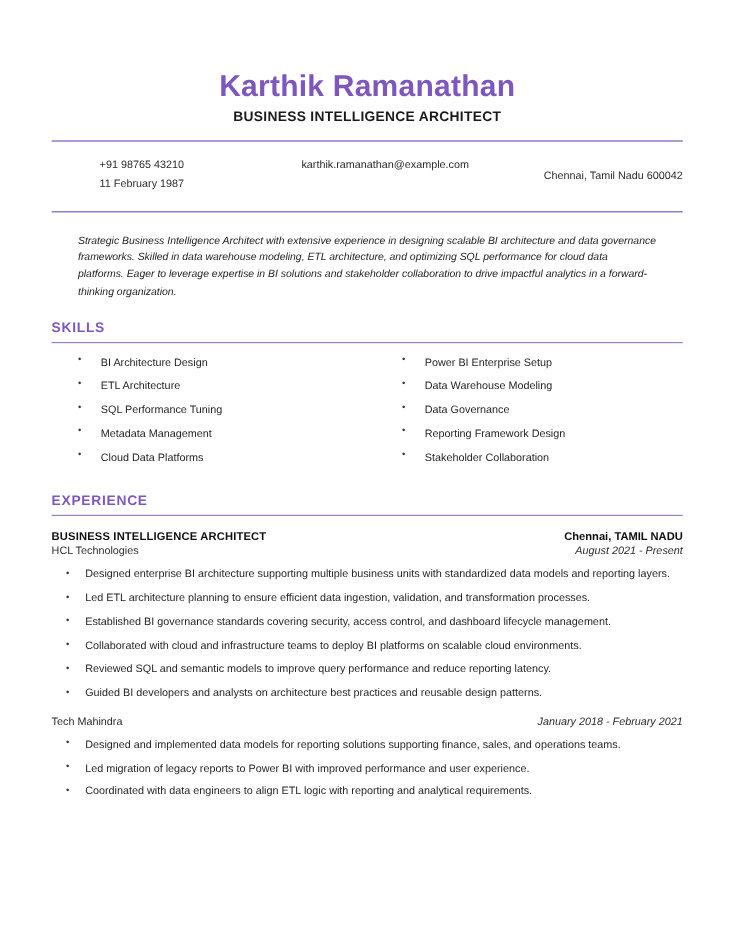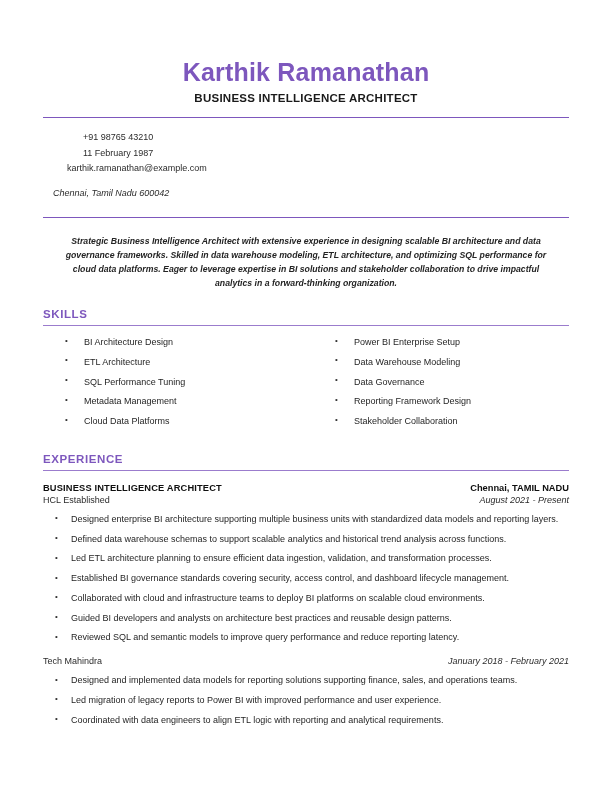--- a/index.html
+++ b/index.html
@@ -50,43 +50,41 @@
     margin: 0;
   }
   .rule-head { margin-top: 13px; }
   .rule-contact { margin-top: 11px; }
 
   
   .contact-row {
     display: flex;
     align-items: flex-start;
     padding: 12px 0 4px 0;
-    flex-direction: column;
   }
   .contact-col {
     flex: 1 1 33.33%;
     font-size: 9px;
     color: #2b2b2b;
     line-height: 1.75;
   }
   .contact-col.left  { text-align: left; padding-left: 40px; }
   .contact-col.mid   { text-align: center; padding: 0 24px; }
-  .contact-col.right { text-align: center; padding-left: 10px; padding-top: 9px; font-style: italic;}
+  .contact-col.right { text-align: right; padding-left: 10px; padding-top: 9px;}
   .contact-line { display: block; }
   .email-wrap { word-break: break-all; }
 
   
   .summary {
     padding: 16px 22px 0 22px;
     font-size: 8.7px;
     font-style: italic;
     line-height: 1.62;
-    text-align: center;
+    text-align: left;
     color: #242424;
-    font-weight: bold;
   }
 
   
   .section { margin-top: 18px; }
   .section-title {
     font-size: 11.5px;
     font-weight: bold;
     color: #7d57bd;
     letter-spacing: 0.6px;
   }
@@ -240,31 +238,30 @@
   <div class="section">
     <div class="section-title">EXPERIENCE</div>
     <hr class="section-rule">
 
     <div class="job">
       <div class="job-row">
         <div class="job-position">BUSINESS INTELLIGENCE ARCHITECT</div>
         <div class="job-location">Chennai, TAMIL NADU</div>
       </div>
       <div class="job-row second">
-        <div class="job-company">HCL Established</div>
+        <div class="job-company">HCL Technologies</div>
         <div class="job-dates">August 2021 - Present</div>
       </div>
       <ul class="job-bullets">
         <li>Designed enterprise BI architecture supporting multiple business units with standardized data models and reporting layers.</li>
-        <li>Defined data warehouse schemas to support scalable analytics and historical trend analysis across functions.</li>
         <li>Led ETL architecture planning to ensure efficient data ingestion, validation, and transformation processes.</li>
         <li>Established BI governance standards covering security, access control, and dashboard lifecycle management.</li>
         <li>Collaborated with cloud and infrastructure teams to deploy BI platforms on scalable cloud environments.</li>
+        <li>Reviewed SQL and semantic models to improve query performance and reduce reporting latency.</li>
         <li>Guided BI developers and analysts on architecture best practices and reusable design patterns.</li>
-        <li>Reviewed SQL and semantic models to improve query performance and reduce reporting latency.</li>
       </ul>
     </div>
 
     <div class="job">
       <div class="job-row second">
         <div class="job-company">Tech Mahindra</div>
         <div class="job-dates">January 2018 - February 2021</div>
       </div>
       <ul class="job-bullets">
         <li>Designed and implemented data models for reporting solutions supporting finance, sales, and operations teams.</li>

